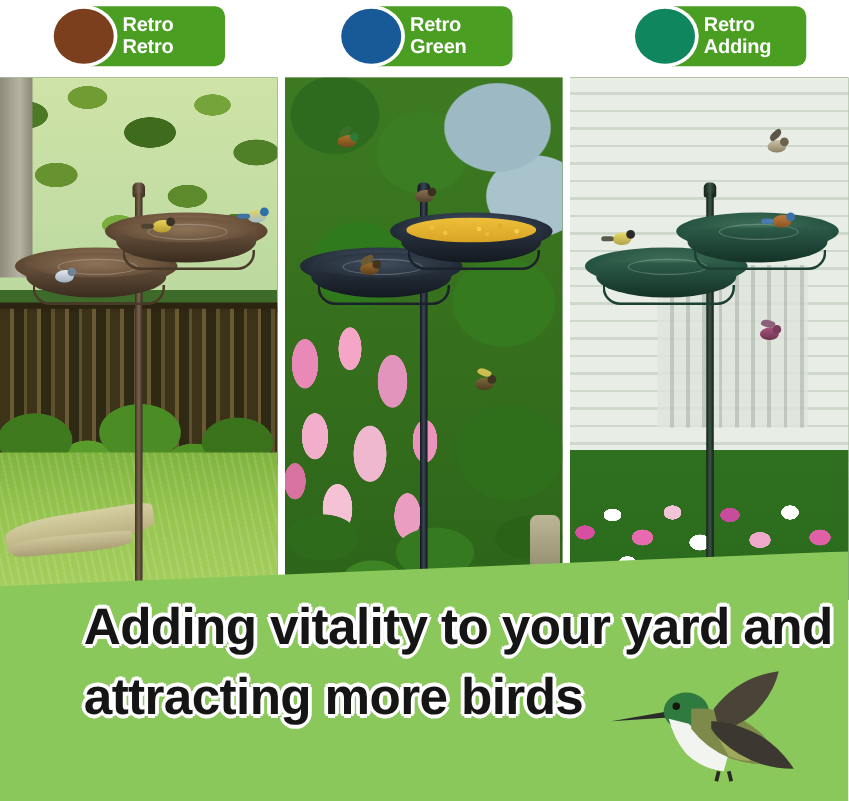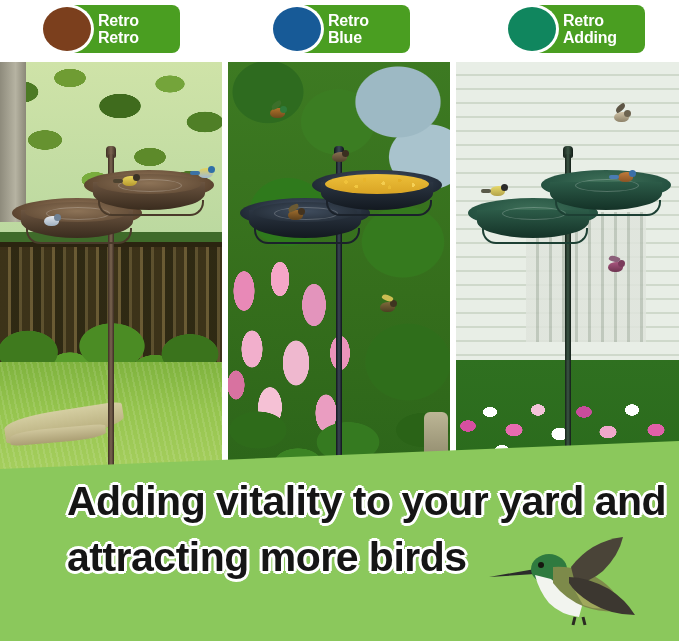--- a/index.html
+++ b/index.html
@@ -315,21 +315,21 @@
         </div>
       </div>
       <div class="swatch-ring"></div>
       <div class="swatch" style="background:#7B3F1D;"></div>
     </div>
 
     <div class="badge" id="badge-blue">
       <div class="plate">
         <div class="txt">
           <span>Retro</span>
-          <span>Blue</span>
+          <span>Green</span>
         </div>
       </div>
       <div class="swatch-ring"></div>
       <div class="swatch" style="background:#175A97;"></div>
     </div>
 
     <div class="badge" id="badge-green">
       <div class="plate">
         <div class="txt">
           <span>Retro</span>

